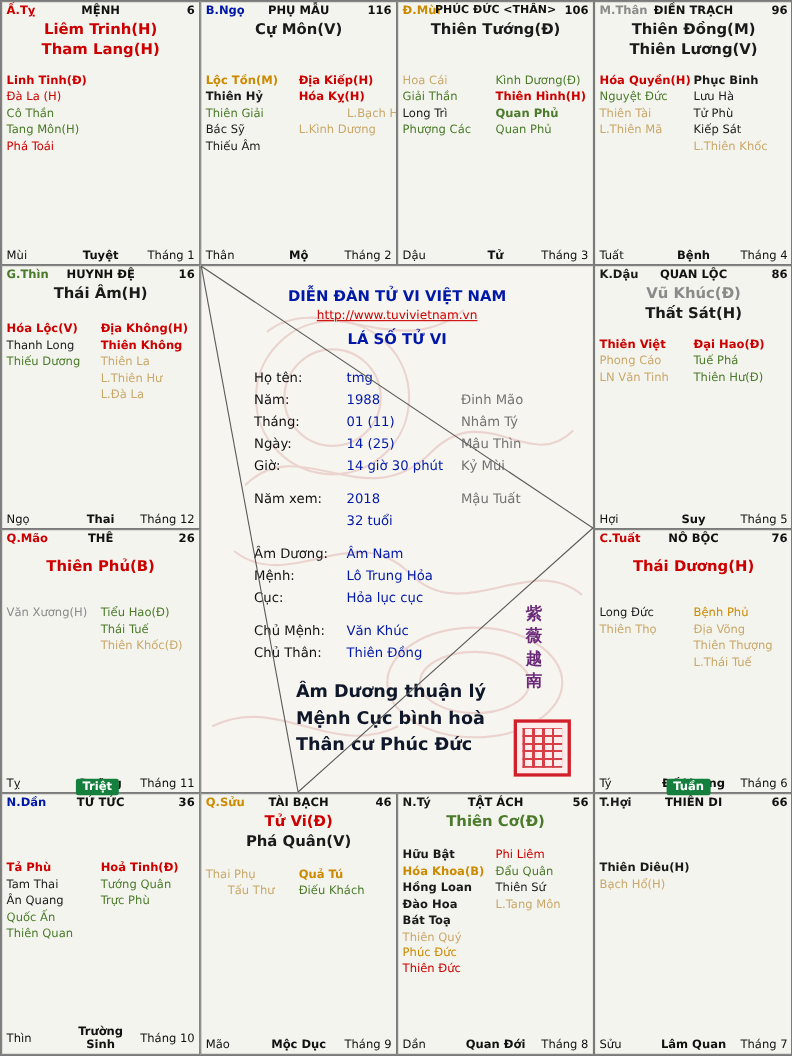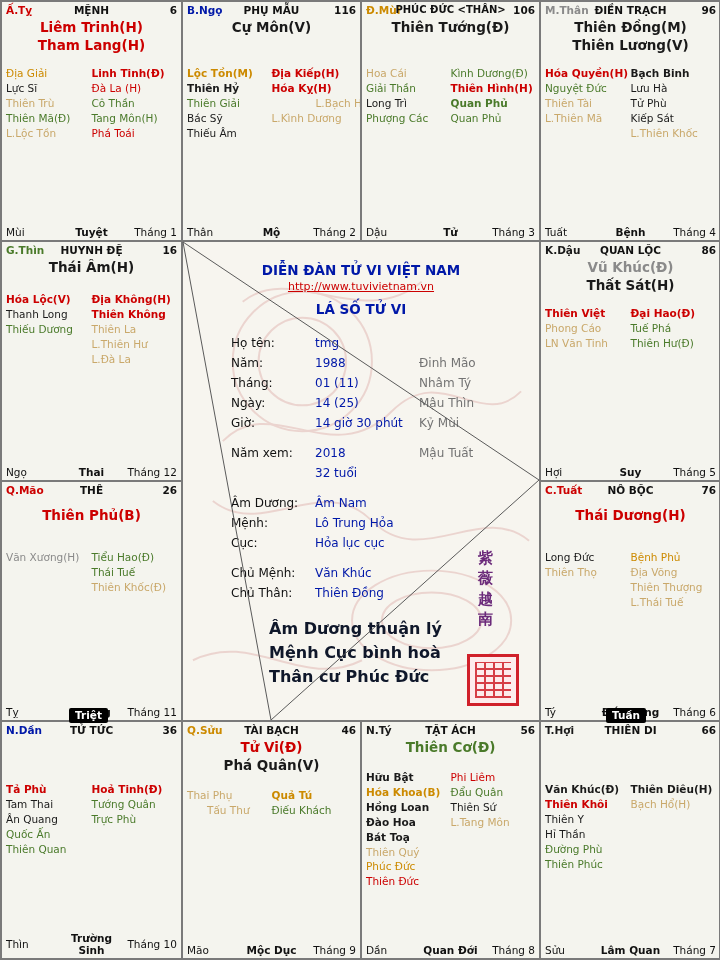--- a/index.html
+++ b/index.html
@@ -52,21 +52,21 @@
   .bot {
     position: absolute; bottom: 2px; left: 0; width: 100%;
     display: flex; align-items: center;
     font-size: 10.5px; padding: 0 4px;
   }
   .bot .b1 { width: 30%; text-align: left; color: #111; }
   .bot .b2 { width: 40%; text-align: center; font-weight: bold; color: #111; }
   .bot .b3 { width: 30%; text-align: right; color: #111; }
   .tagbox {
     position: absolute;
-    background: #000000; color: #fff;
+    background: #15803d; color: #fff;
     font-size: 10.5px; font-weight: bold;
     padding: 1px 6px 2px 6px;
     border-radius: 2px;
     z-index: 20;
   }
   
   #center {
     position: absolute;
     left: 181px; top: 240px; width: 358px; height: 480px;
     background: #f7f5ef;
@@ -134,27 +134,20 @@
   <div class="cell" style="left:0;top:0;width:181px;height:240px;padding-left:40px;">
     <span class="c-tl" style="color: rgb(204, 0, 0);">Ấ.Tỵ</span>
     <span class="c-tm">MỆNH</span>
     <span class="c-tr">6</span>
     <div class="stars-main">
       <div style="color: rgb(204, 0, 0);">Liêm Trinh(H)</div>
       <div style="color: rgb(204, 0, 0);">Tham Lang(H)</div>
     </div>
     <div class="cols">
       <div class="col">
-        <div style="color: rgb(204, 138, 0);">Địa Giải</div>
-        <div style="color: rgb(26, 26, 26);">Lực Sĩ</div>
-        <div style="color: rgb(201, 168, 106);">Thiên Trù</div>
-        <div style="color: rgb(74, 122, 42);">Thiên Mã(Đ)</div>
-        <div style="color: rgb(201, 168, 106);">L.Lộc Tồn</div>
-      </div>
-      <div class="col">
         <div style="color: rgb(204, 0, 0); font-weight: bold;">Linh Tinh(Đ)</div>
         <div style="color: rgb(204, 0, 0);">Đà La (H)</div>
         <div style="color: rgb(74, 122, 42);">Cô Thần</div>
         <div style="color: rgb(74, 122, 42);">Tang Môn(H)</div>
         <div style="color: rgb(204, 0, 0);">Phá Toái</div>
       </div>
     </div>
     <div class="bot">
       <span class="b1">Mùi</span>
       <span class="b2">Tuyệt</span>
@@ -228,21 +221,21 @@
       <div style="color: rgb(26, 26, 26);">Thiên Lương(V)</div>
     </div>
     <div class="cols">
       <div class="col">
         <div style="color: rgb(204, 0, 0); font-weight: bold;">Hóa Quyền(H)</div>
         <div style="color: rgb(74, 122, 42);">Nguyệt Đức</div>
         <div style="color: rgb(201, 168, 106);">Thiên Tài</div>
         <div style="color: rgb(201, 168, 106);">L.Thiên Mã</div>
       </div>
       <div class="col">
-        <div style="color: rgb(26, 26, 26); font-weight: bold;">Bạch Binh</div>
+        <div style="color: rgb(26, 26, 26); font-weight: bold;">Phục Binh</div>
         <div style="color: rgb(26, 26, 26);">Lưu Hà</div>
         <div style="color: rgb(26, 26, 26);">Tử Phù</div>
         <div style="color: rgb(26, 26, 26);">Kiếp Sát</div>
         <div style="color: rgb(201, 168, 106);">L.Thiên Khốc</div>
       </div>
     </div>
     <div class="bot">
       <span class="b1">Tuất</span>
       <span class="b2">Bệnh</span>
       <span class="b3">Tháng 4</span>
@@ -434,28 +427,20 @@
       <span class="b2">Quan Đới</span>
       <span class="b3">Tháng 8</span>
     </div>
   </div>
 
   <div class="cell" style="left:539px;top:720px;width:181px;height:238px;">
     <span class="c-tl" style="color: rgb(26, 26, 26);">T.Hợi</span>
     <span class="c-tm">THIÊN DI</span>
     <span class="c-tr">66</span>
     <div class="cols" style="top:60px;">
-      <div class="col">
-        <div style="color: rgb(26, 26, 26); font-weight: bold;">Văn Khúc(Đ)</div>
-        <div style="color: rgb(204, 0, 0); font-weight: bold;">Thiên Khôi</div>
-        <div style="color: rgb(26, 26, 26);">Thiên Y</div>
-        <div style="color: rgb(26, 26, 26);">Hỉ Thần</div>
-        <div style="color: rgb(74, 122, 42);">Đường Phù</div>
-        <div style="color: rgb(74, 122, 42);">Thiên Phúc</div>
-      </div>
       <div class="col">
         <div style="color: rgb(26, 26, 26); font-weight: bold;">Thiên Diêu(H)</div>
         <div style="color: rgb(201, 168, 106);">Bạch Hổ(H)</div>
       </div>
     </div>
     <div class="bot">
       <span class="b1">Sửu</span>
       <span class="b2">Lâm Quan</span>
       <span class="b3">Tháng 7</span>
     </div>

